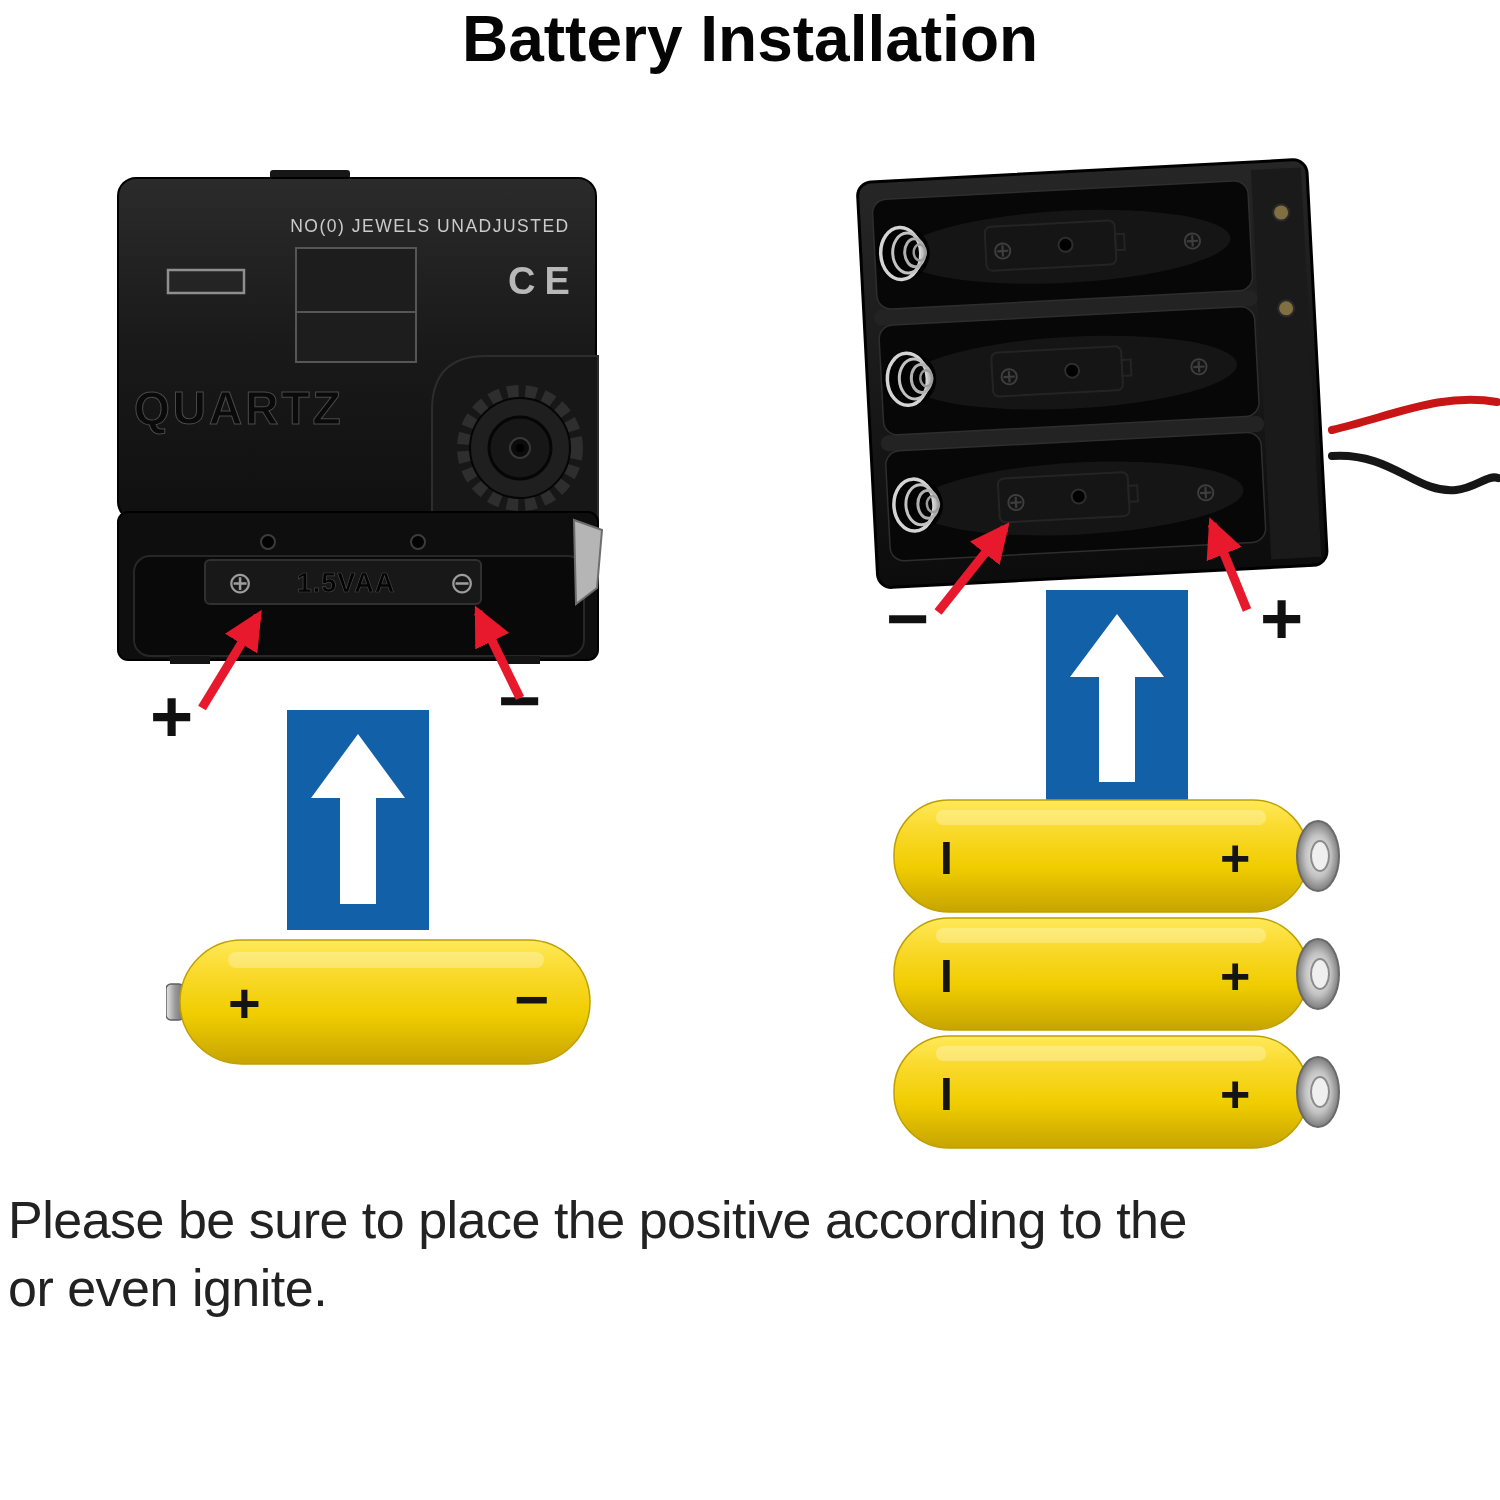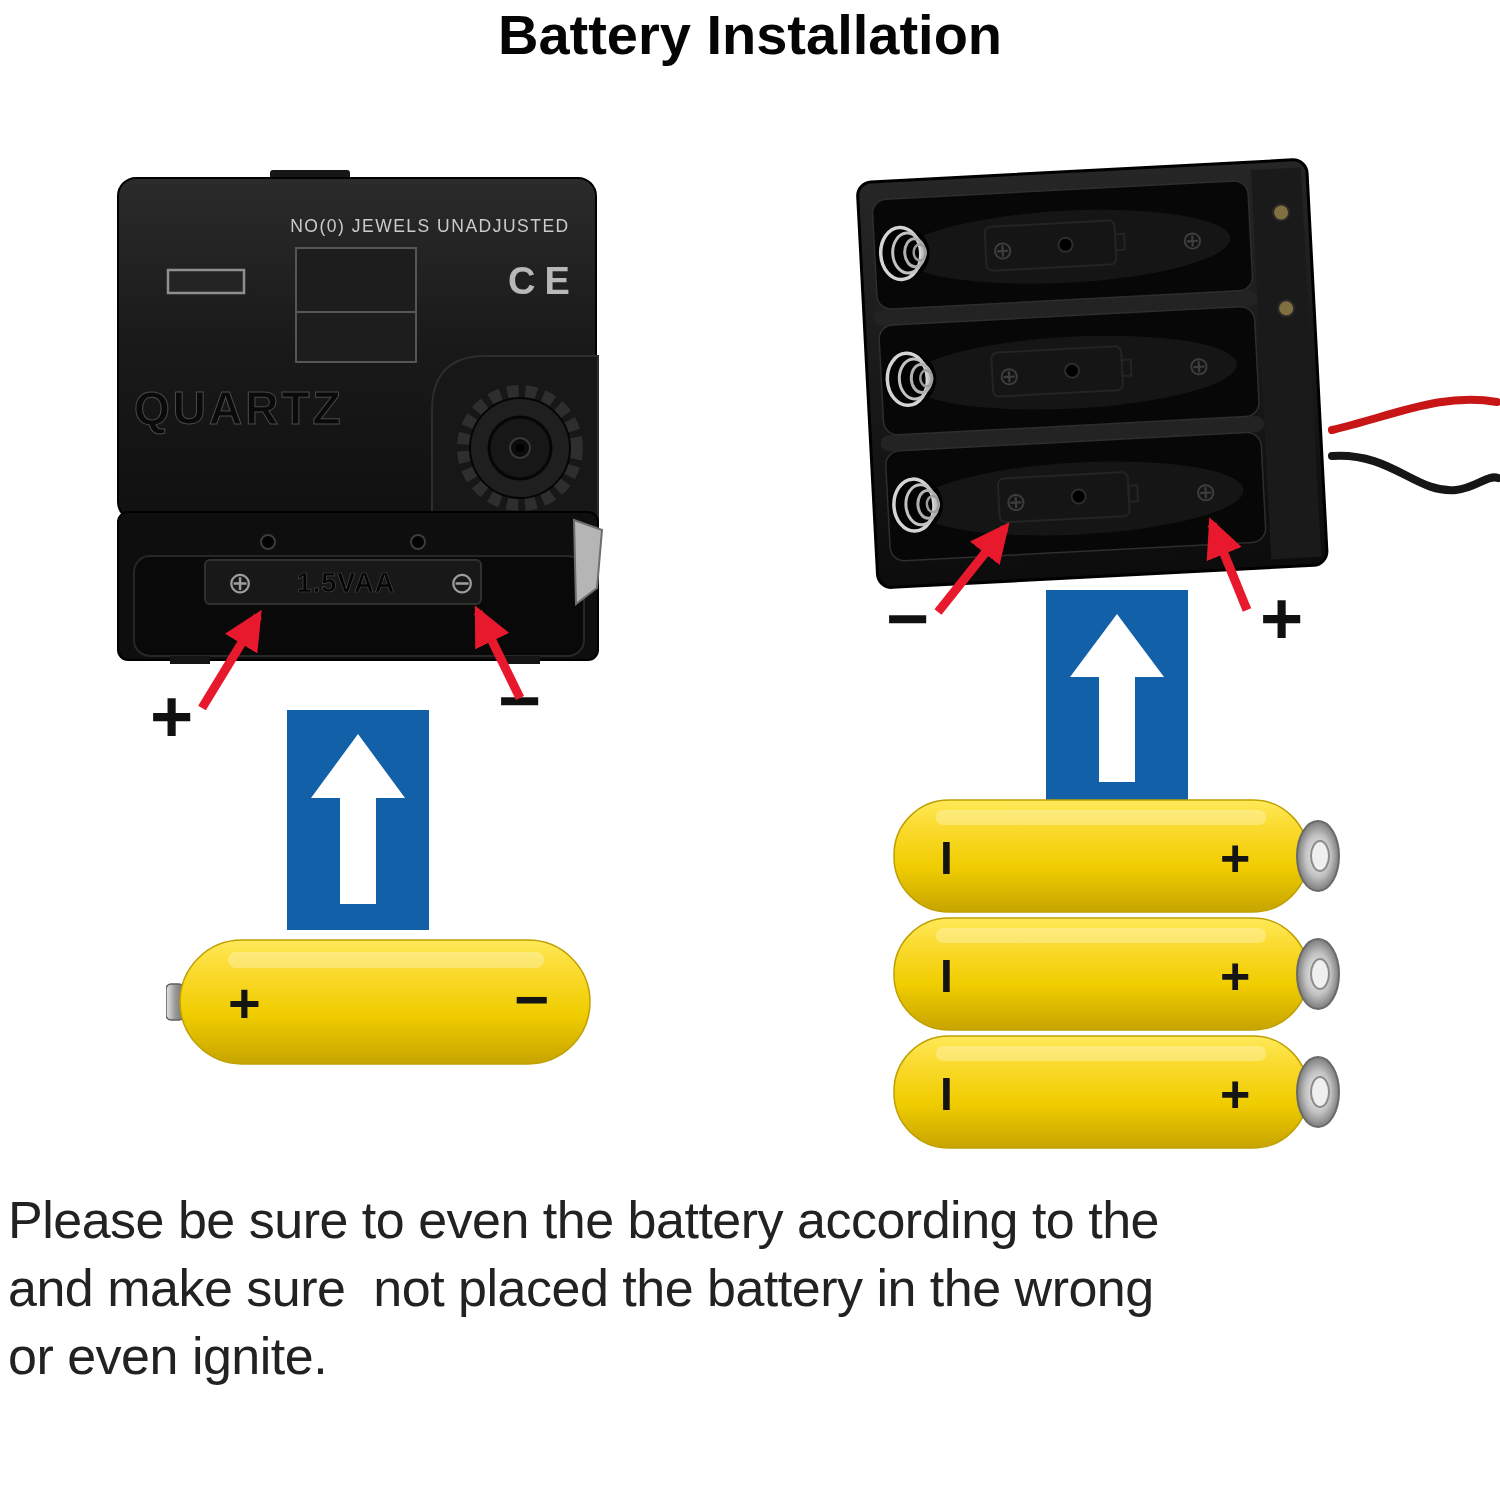--- a/index.html
+++ b/index.html
@@ -1,21 +1,21 @@
 <!DOCTYPE html>
 <html><head>
 <meta charset="utf-8">
 <style>
   * { margin:0; padding:0; box-sizing:border-box; }
   html,body { background:#ffffff; }
   .canvas { position:relative; width:1500px; height:1500px; background:#fff; overflow:hidden;
             font-family:"Liberation Sans", sans-serif; }
   .abs { position:absolute; }
   .title { position:absolute; top:2px; left:0; width:100%; text-align:center;
-           font-size:56px; font-weight:800; color:#050505; }
+           font-size:64px; font-weight:800; color:#050505; }
   .sign { position:absolute; background:#1160a8; }
   .pol { position:absolute; font-size:74px; font-weight:bold; color:#101010; line-height:1; }
   .caution { position:absolute; left:8px; top:1186px; width:1490px;
              font-size:52px; line-height:68px; letter-spacing:-0.5px; color:#222; }
   .caution .cl { white-space:pre; }
   svg { display:block; }
   .overlay { pointer-events:none; }
 </style>
 </head>
 <body>
@@ -206,18 +206,17 @@
     </defs>
     <path d="M1332,430 C1392,416 1442,392 1497,402" fill="none" stroke="#c81616" stroke-width="8" stroke-linecap="round"></path>
     <path d="M1332,456 C1392,452 1416,494 1456,490 C1476,488 1488,474 1498,478" fill="none" stroke="#161616" stroke-width="8" stroke-linecap="round"></path>
     <line x1="202" y1="708" x2="258" y2="616" stroke="#e8192c" stroke-width="9" marker-end="url(#arrowRed)"></line>
     <line x1="520" y1="698" x2="478" y2="612" stroke="#e8192c" stroke-width="9" marker-end="url(#arrowRed)"></line>
     <line x1="938" y1="612" x2="1005" y2="528" stroke="#e8192c" stroke-width="9" marker-end="url(#arrowRed)"></line>
     <line x1="1247" y1="610" x2="1212" y2="524" stroke="#e8192c" stroke-width="9" marker-end="url(#arrowRed)"></line>
   </svg>
 
   <div class="caution">
-    <div class="cl">Please be sure to even the battery according to the</div>
-    <div class="cl">and make sure  not placed the battery in the wrong</div>
+    <div class="cl">Please be sure to place the positive according to the</div>
     <div class="cl">or even ignite.</div>
   </div>
 
 </div>
 
 </body></html>

